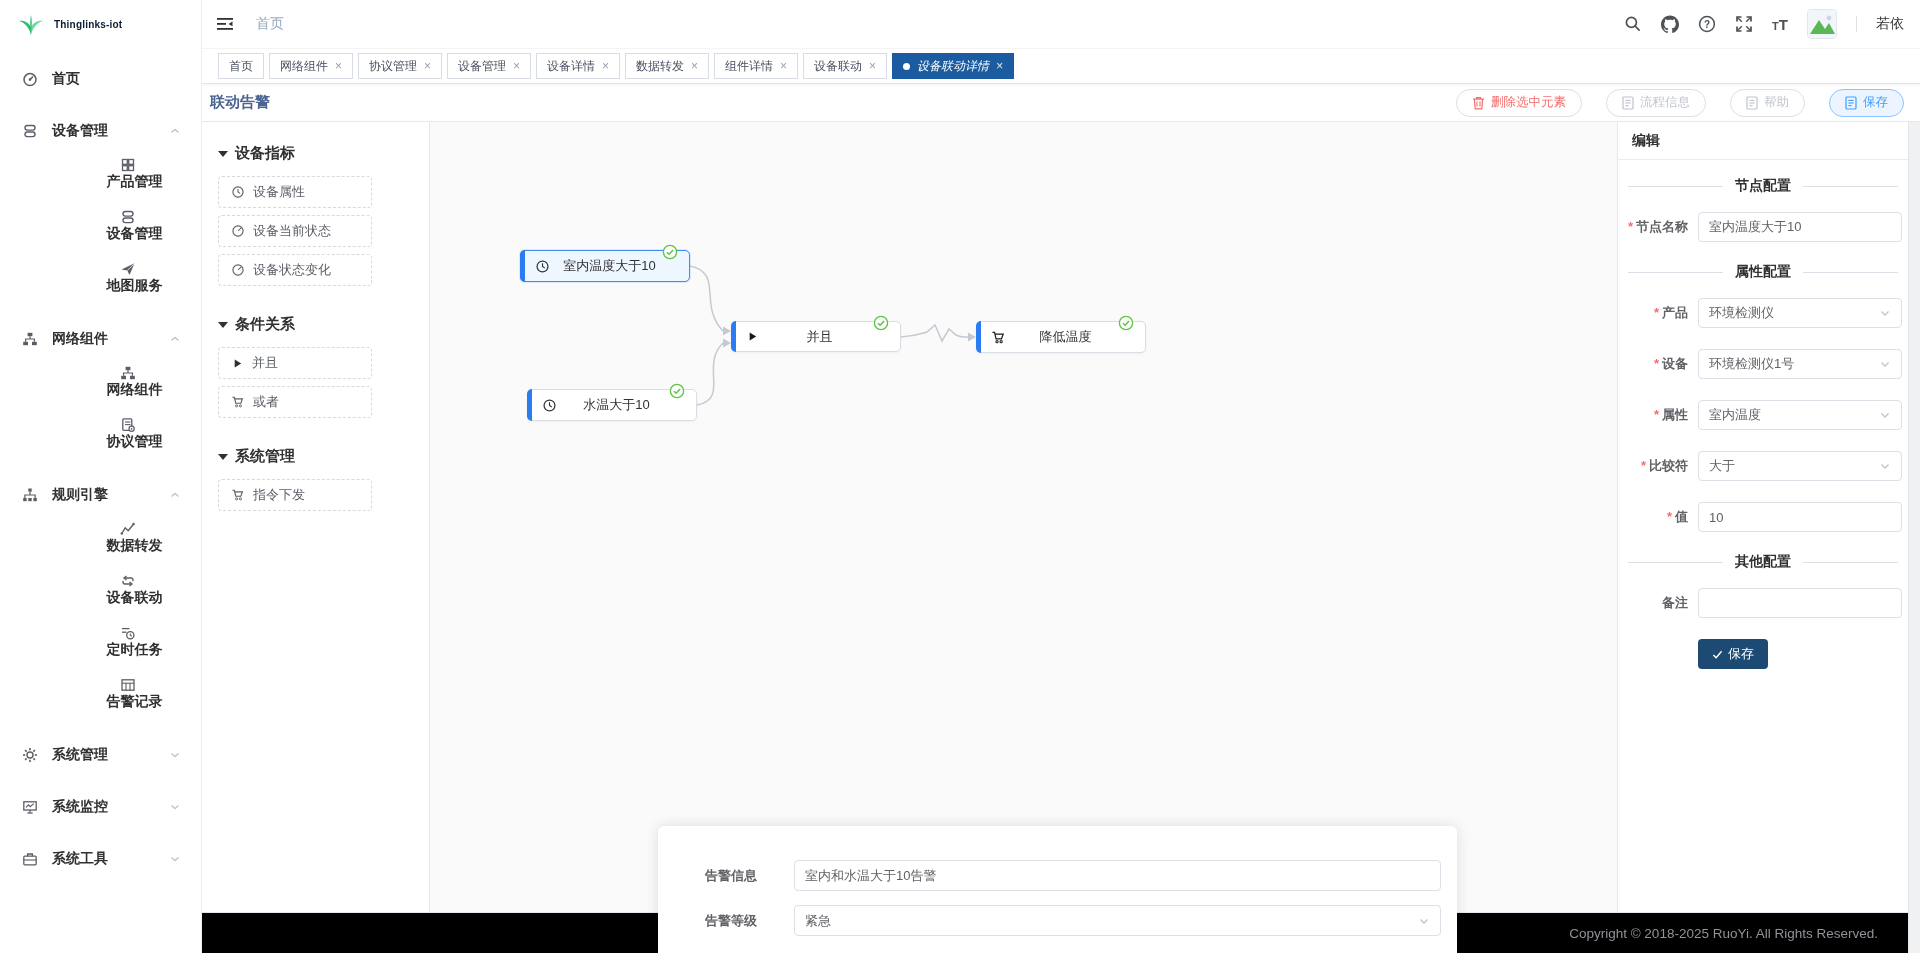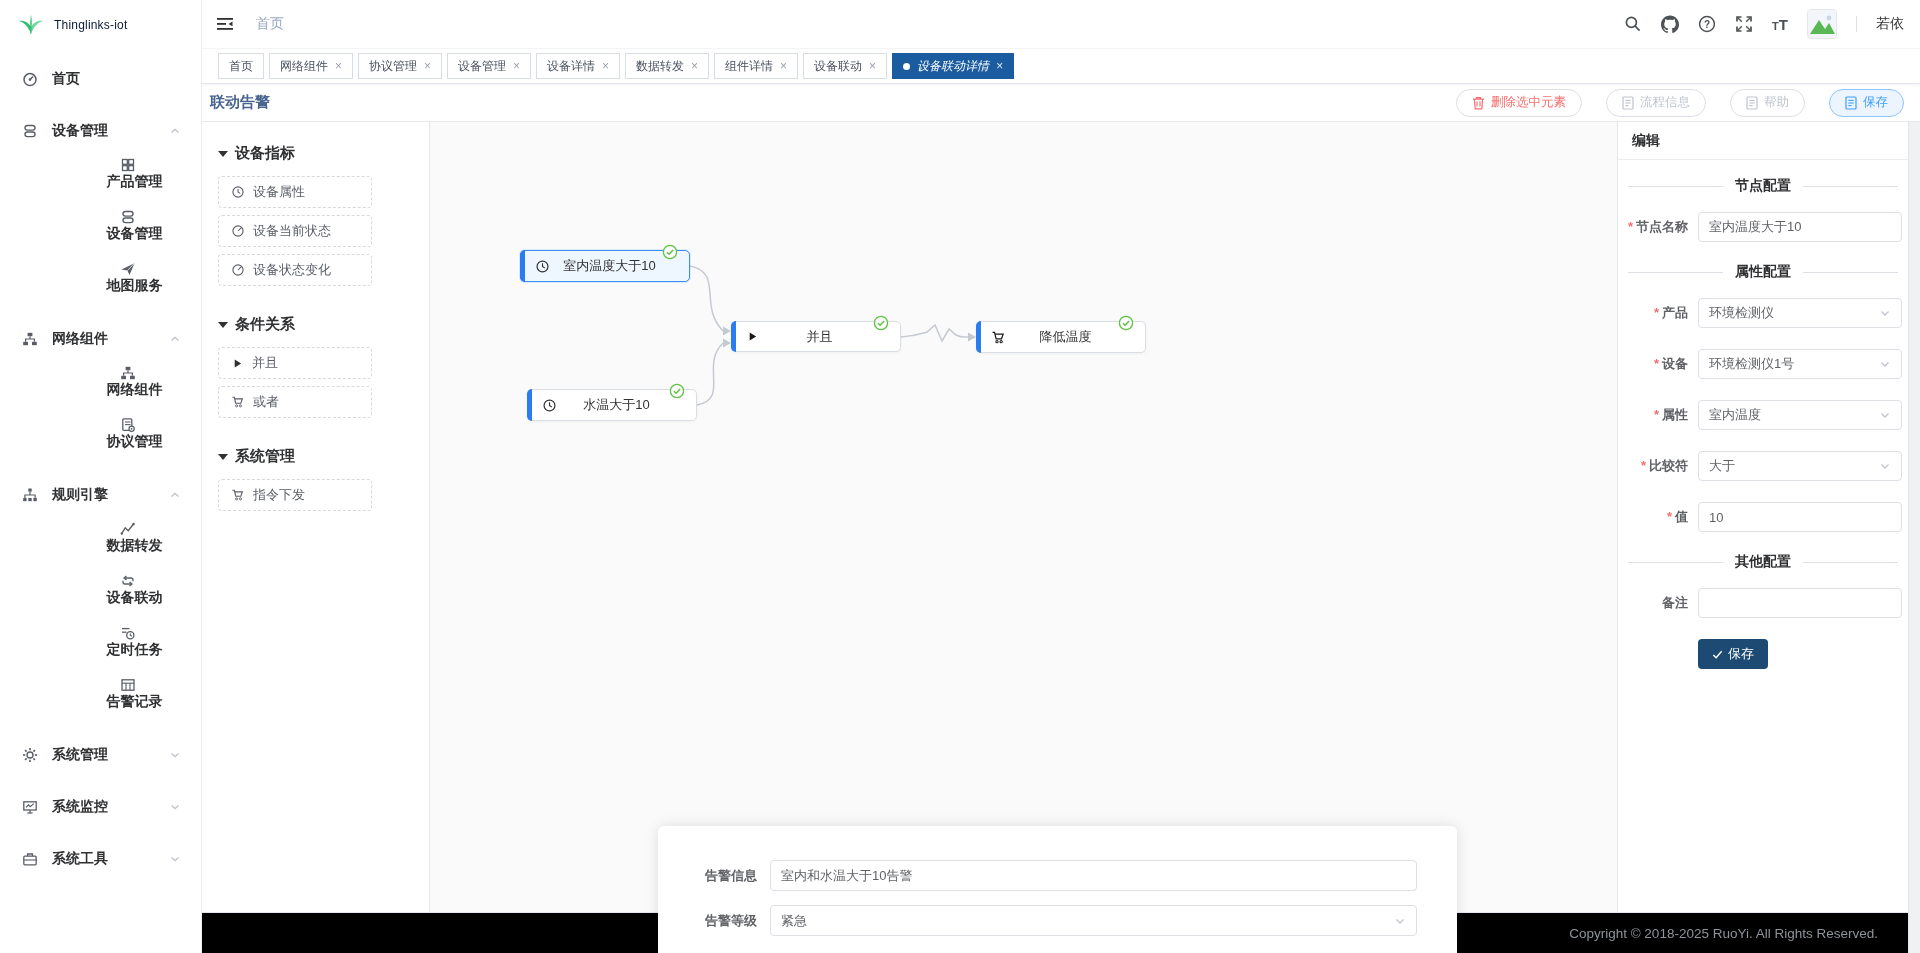--- a/index.html
+++ b/index.html
@@ -4,21 +4,21 @@
 <style>
   * { margin:0; padding:0; box-sizing:border-box; }
   html,body { width:1920px; height:953px; overflow:hidden; background:#f0f2f5;
     font-family:"Liberation Sans","DejaVu Sans",sans-serif; }
   #app { position:relative; width:1920px; height:953px; background:#fff; }
 
   
   .sidebar { position:absolute; left:0; top:0; width:202px; height:953px; background:#fff;
     border-right:1px solid #ededed; z-index:20; }
   .logo { height:49px; display:flex; align-items:center; padding-left:18px; }
-  .logo-text { font-size:12px; font-weight:normal; color:#0b1b33; margin-left:10px; letter-spacing:.2px; }
+  .logo-text { font-size:10px; font-weight:bold; color:#0b1b33; margin-left:10px; letter-spacing:.2px; }
   .menu { padding-top:4px; }
   .m-item, .s-item { height:52px; display:flex; align-items:center; cursor:pointer; color:#303133;
     font-size:14px; font-weight:600; }
   .m-item { padding-left:22px; }
   .s-item { padding-left:68px;flex-direction:column; }
   .m-ico { width:16px; height:16px; margin-right:14px; flex:0 0 16px; }
   .chev { margin-left:auto; margin-right:20px; }
   .m-label { white-space:nowrap; }
 
   
@@ -101,21 +101,21 @@
   .sel svg { flex:0 0 12px; }
   .ed-save { margin-left:80px; height:30px; padding:0 14px; background:#1c4a73; color:#fff; border:none;
     border-radius:4px; font-size:13px; cursor:pointer; display:inline-flex; align-items:center; gap:5px;
     font-family:inherit; }
 
   
   .alarm-card { position:absolute; left:658px; top:826px; width:799px; height:130px; background:#fff;
     border-radius:6px 6px 0 0; box-shadow:0 0 14px rgba(0,0,0,.12); z-index:30; padding-top:34px; }
   .a-row { display:flex; align-items:center; margin-bottom:14px; }
   .a-label { width:112px; text-align:right; padding-right:13px; font-size:13px; font-weight:600; color:#606266; }
-  .a-ctrl { width:647px; height:31px; }
+  .a-ctrl { width:647px; height:31px;margin-left:24px; }
 
   
   .footer { position:absolute; left:202px; right:12px; top:912px; height:41px; background:#000000;
     border-top:1px solid #e4e7ed; z-index:8; display:flex; align-items:center; justify-content:flex-end;
     padding-right:30px; }
   .copy { font-size:13.5px; color:#8e9399; }
   .rstrip { position:absolute; right:0; top:122px; width:12px; bottom:0; background:#f0f1f3;
     border-left:1px solid #e4e5e8; z-index:25; }
 
   svg { display:block; }

